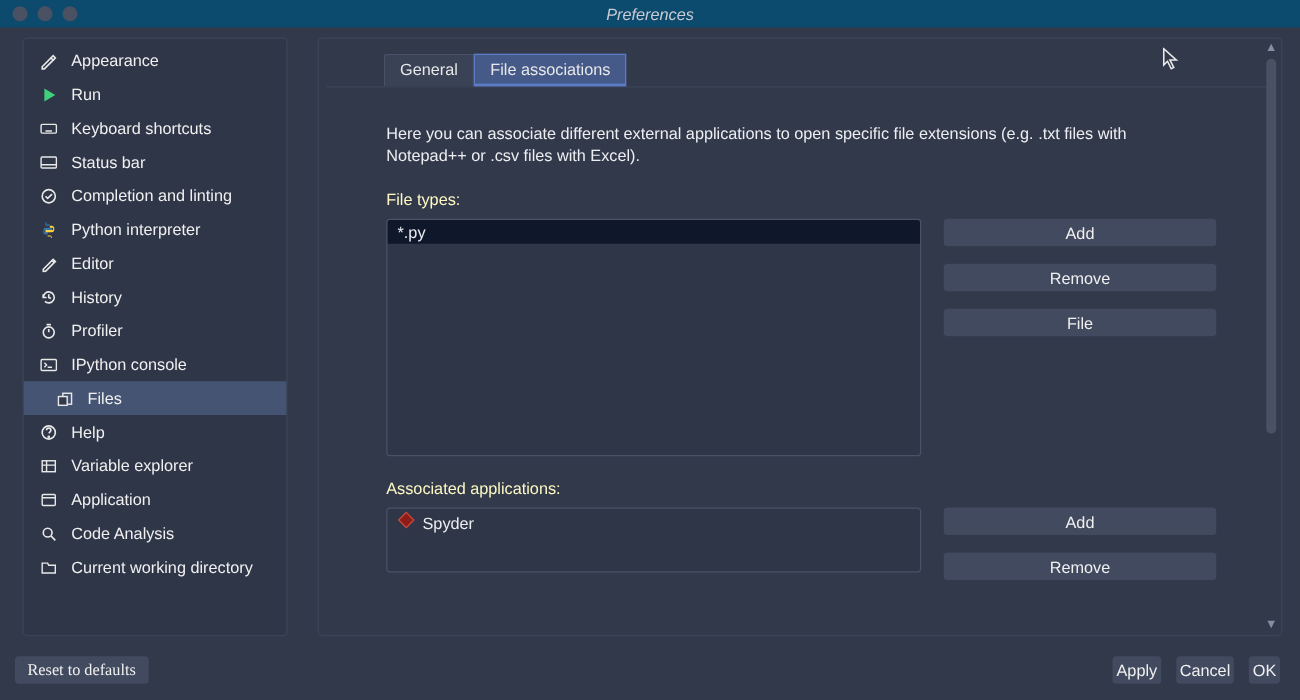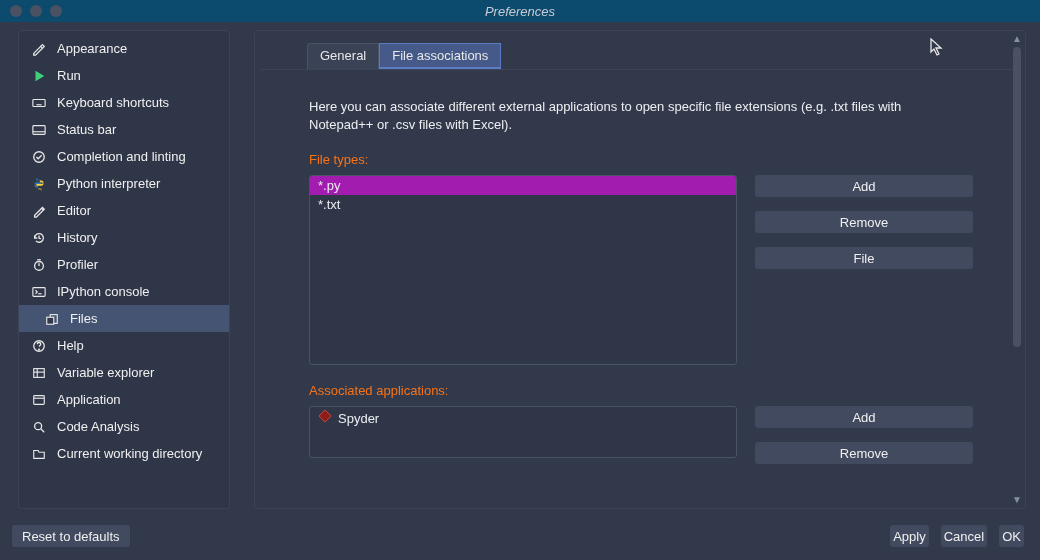--- a/index.html
+++ b/index.html
@@ -32,37 +32,37 @@
 .scroll-thumb { position: absolute; left: 2px; width: 8px; top: 14px; height: 300px; background: #4a5163; border-radius: 4px; }
 
 .tabs { display: flex; padding: 12px 0 0 16px; }
 .tab { padding: 4px 12px; background: #3a4256; border: 1px solid #4a5268; border-bottom: none; color: #e8e8e8; cursor: pointer; font-size: 13px; }
 .tab:first-child { border-radius: 3px 0 0 0; margin-left: 36px; }
 .tab.active { background: #455a88; border-color: #5b7bc4; border-bottom: 2px solid #5b7bc4; position: relative; z-index: 2; }
 .tab.active::after { content: ""; position: absolute; left: 0; right: 0; bottom: -2px; height: 2px; background: #5b7bc4; }
 
 .panel { border-top: 1px solid #3d4458; margin: 0 6px 6px 6px; padding: 28px 30px 10px 48px; height: calc(100% - 40px); overflow: hidden; }
 .desc { color: #eceef1; line-height: 1.4; margin-bottom: 18px; max-width: 640px; }
-.section-label { color: #f97316; margin-bottom: 8px; }
+.section-label { color: #fef9c3; margin-bottom: 8px; }
 
 .row-split { display: flex; gap: 18px; margin-bottom: 18px; }
 .listbox { flex: 0 0 428px; height: 190px; background: #2f3648; border: 1px solid #4a5268; border-radius: 3px; overflow: hidden; }
 .listbox.small { height: 52px; }
 .list-item { padding: 2px 8px; color: #eceef1; cursor: pointer; font-size: 13px; }
-.list-item.selected { background: #a21caf; }
+.list-item.selected { background: #0f172a; }
 .list-item .app-icon { display: inline-flex; align-items: center; justify-content: center; margin-right: 6px; }
 
 .btn-col { display: flex; flex-direction: column; gap: 14px; width: 218px; }
 .btn { height: 22px; background: #424a60; border: none; border-radius: 3px; color: #f0f0f0; font-size: 13px; cursor: pointer; }
 
 
 .footer { height: 38px; display: flex; align-items: center; padding: 0 16px 0 12px; gap: 12px; }
 .footer .spacer { flex: 1; }
 .footer .fbtn { height: 22px; background: #424a60; border: none; border-radius: 3px; color: #f0f0f0; font-size: 13px; cursor: pointer; padding: 0 3px; }
-.footer .fbtn.reset { padding: 0 10px; }
+.footer .fbtn.reset { padding: 0 10px; font-family: Liberation Serif, serif; }
 
 .cursor { position: absolute; top: 38px; left: 930px; width: 14px; height: 18px; pointer-events: none; }
 .cursor svg { width: 14px; height: 18px; }
 </style>
 </head>
 <body>
 
 <div class="titlebar">
   <div class="traffic">
     <div class="dot"></div>
@@ -241,21 +241,20 @@
           <div class="tab active">File associations</div>
         </div>
 
       <div class="panel">
         <p class="desc">Here you can associate different external applications to open specific file extensions (e.g. .txt files with Notepad++ or .csv files with Excel).</p>
 
         <div class="section-label">File types:</div>
         <div class="row-split">
           <div class="listbox" id="file-types-list">
               <div class="list-item selected">*.py</div>
-              <div class="list-item">*.txt</div>
             </div>
           <div class="btn-col">
             <button class="btn">Add</button>
             <button class="btn">Remove</button>
             <button class="btn">File</button>
           </div>
         </div>
 
         <div class="section-label">Associated applications:</div>
         <div class="row-split">

